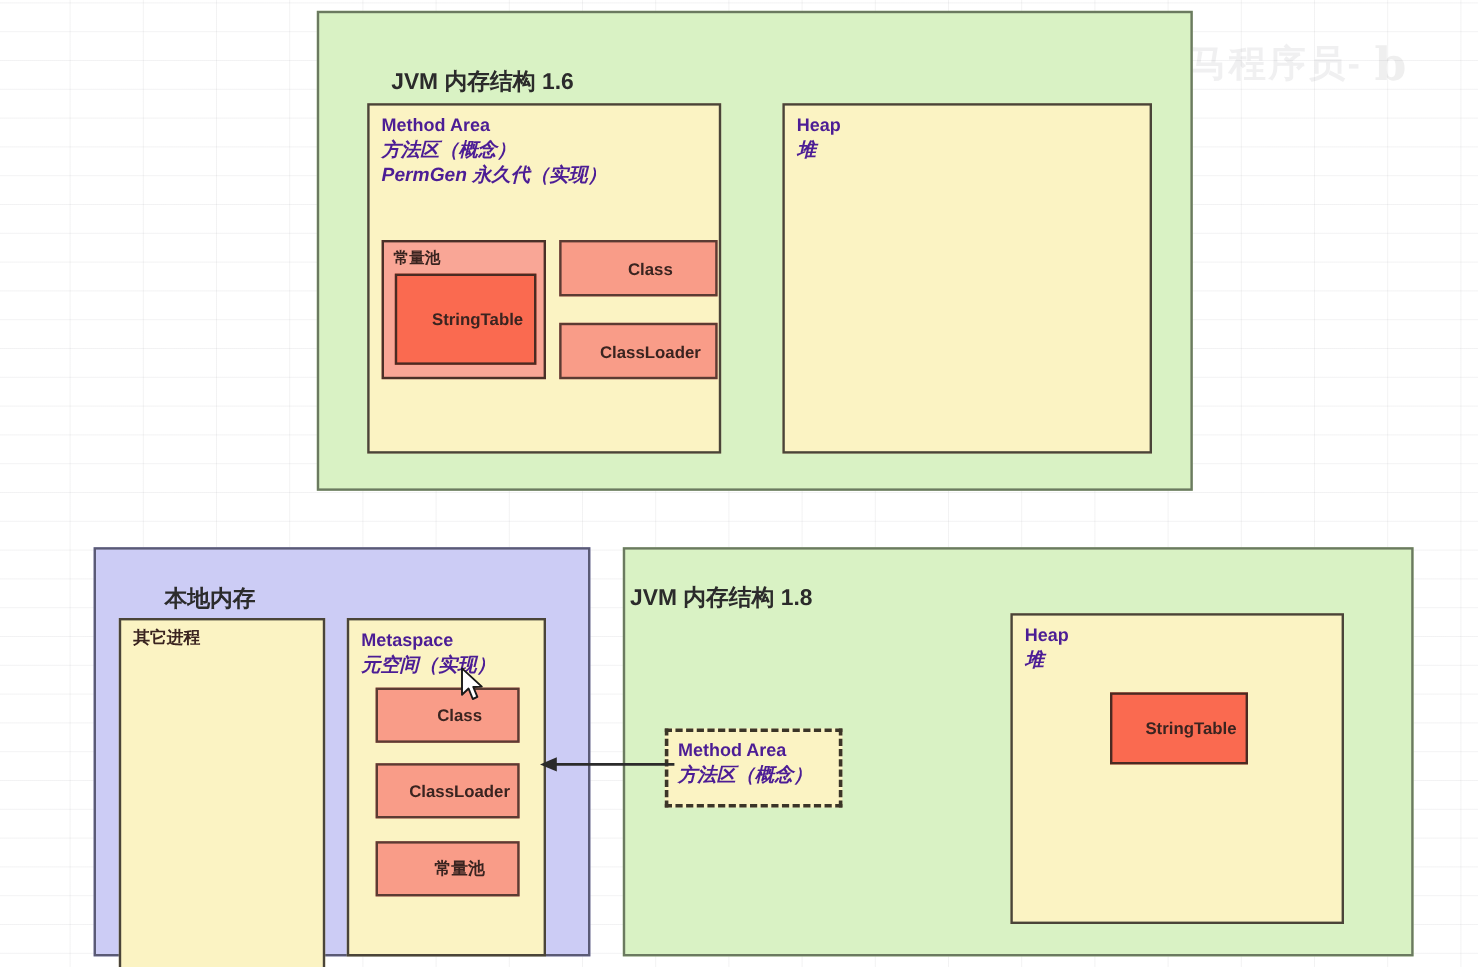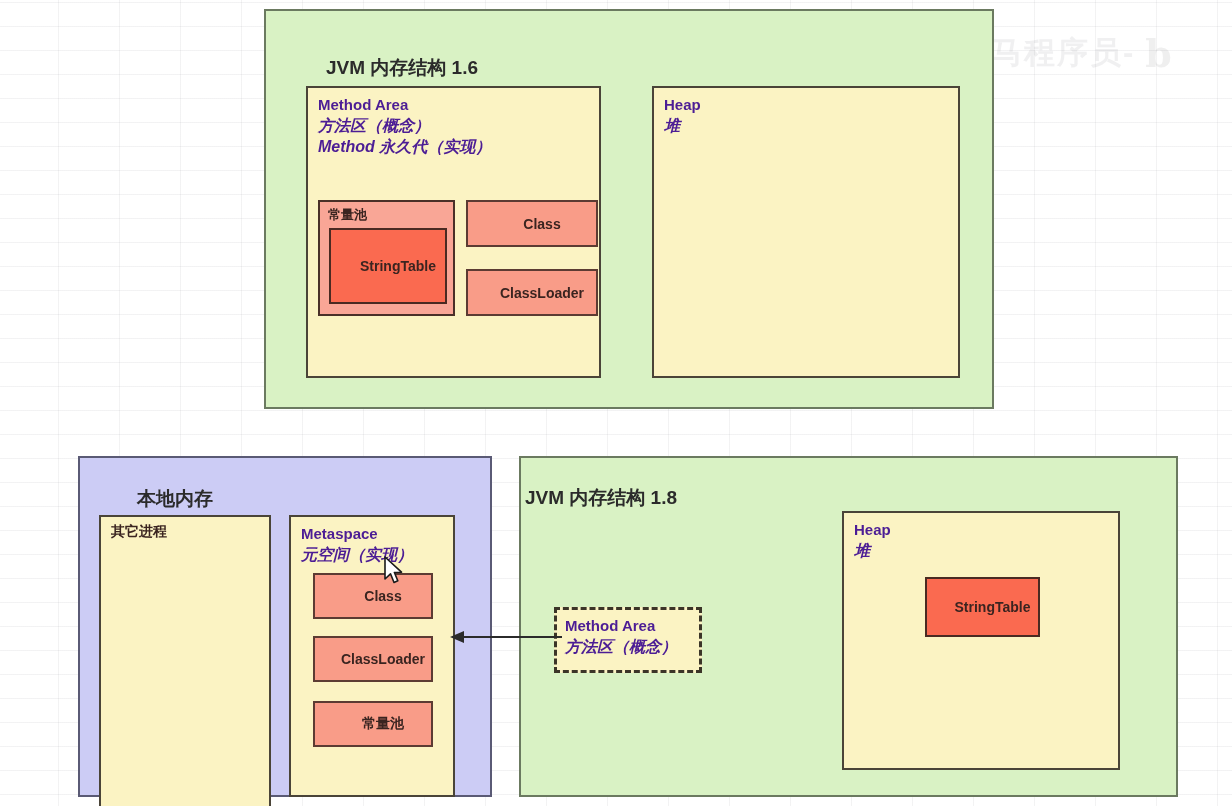--- a/index.html
+++ b/index.html
@@ -165,21 +165,21 @@
 </div>
 
 <div class="box green" style="left:264px; top:9px; width:730px; height:400px;">
 
   <div class="section-title" style="left:24px; top:44px;margin-left:36px;">JVM 内存结构 1.6</div>
 
   <div class="box yellow" style="left:40px; top:75px; width:295px; height:292px;">
     <div class="stack-label">
       <span>Method Area</span>
       <span class="l2">方法区（概念）</span>
-      <span class="l2">Method 永久代（实现）</span>
+      <span class="l2">PermGen 永久代（实现）</span>
     </div>
 
     <div class="box salmon-light" style="left:10px; top:112px; width:137px; height:116px;">
       <div class="corner-label">常量池</div>
       <div class="box red" style="left:9px; top:26px; width:118px; height:76px;">
         <div class="centered-label">StringTable</div>
       </div>
     </div>
 
     <div class="box salmon" style="left:158px; top:112px; width:132px; height:47px;">

